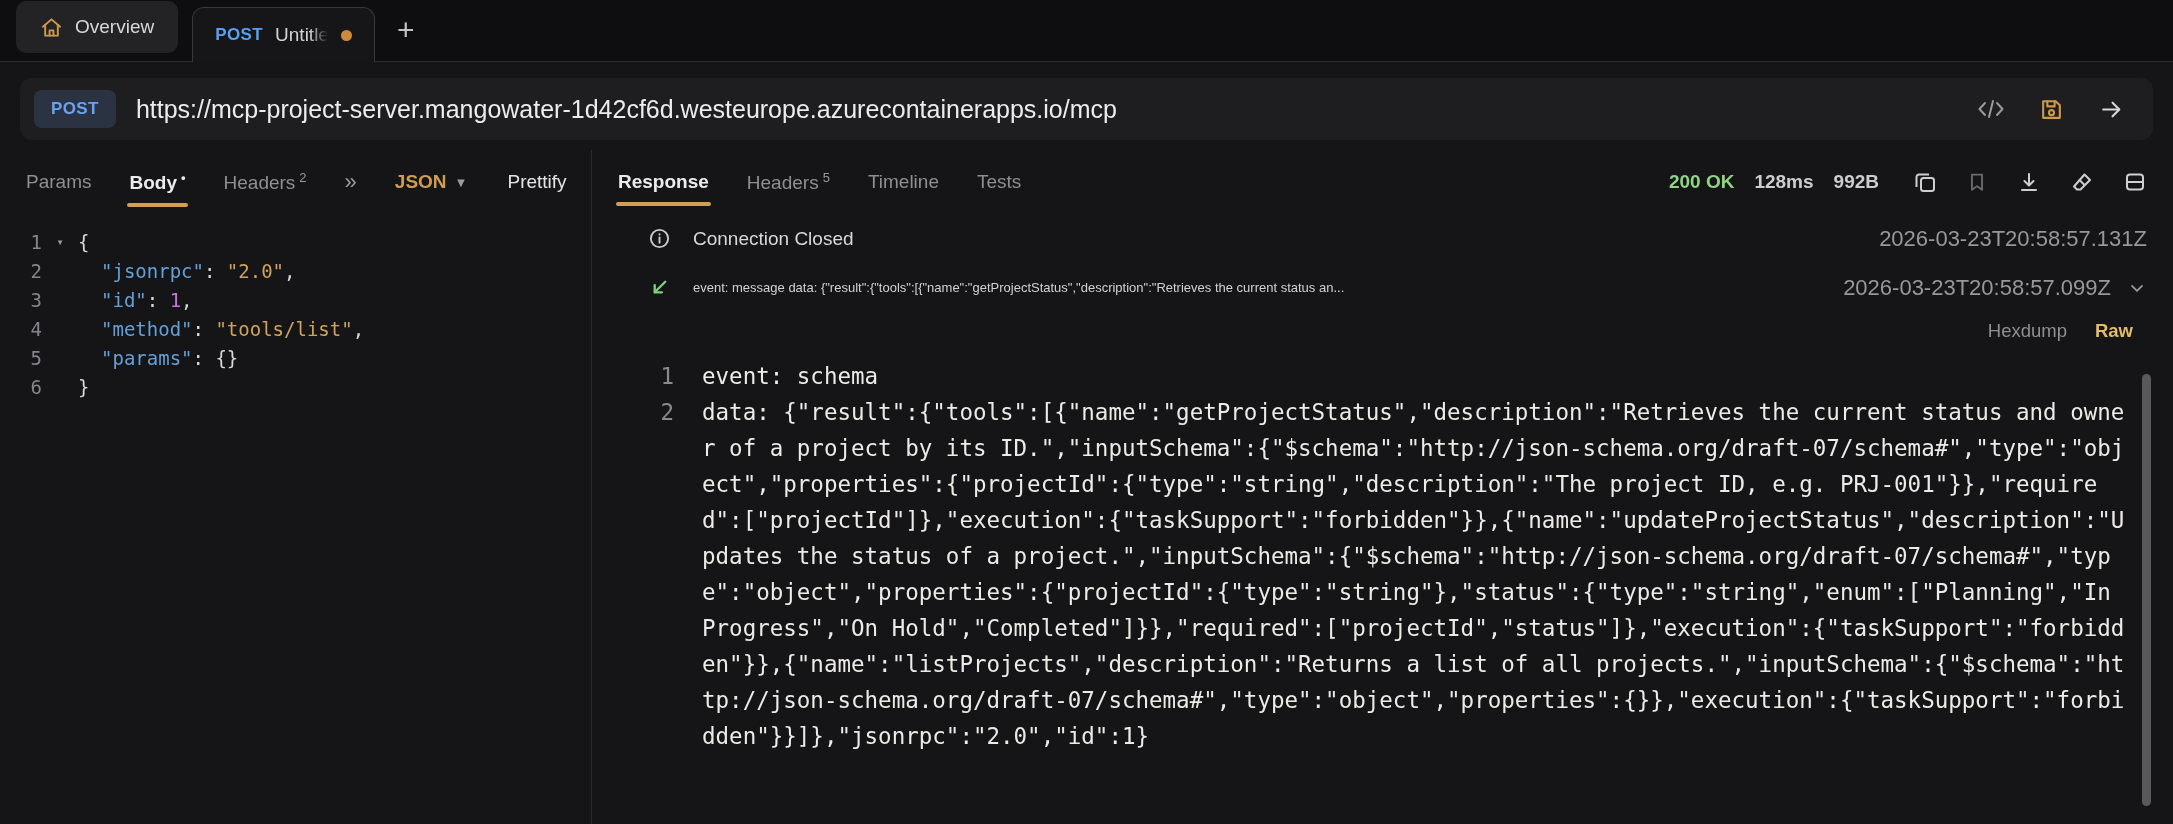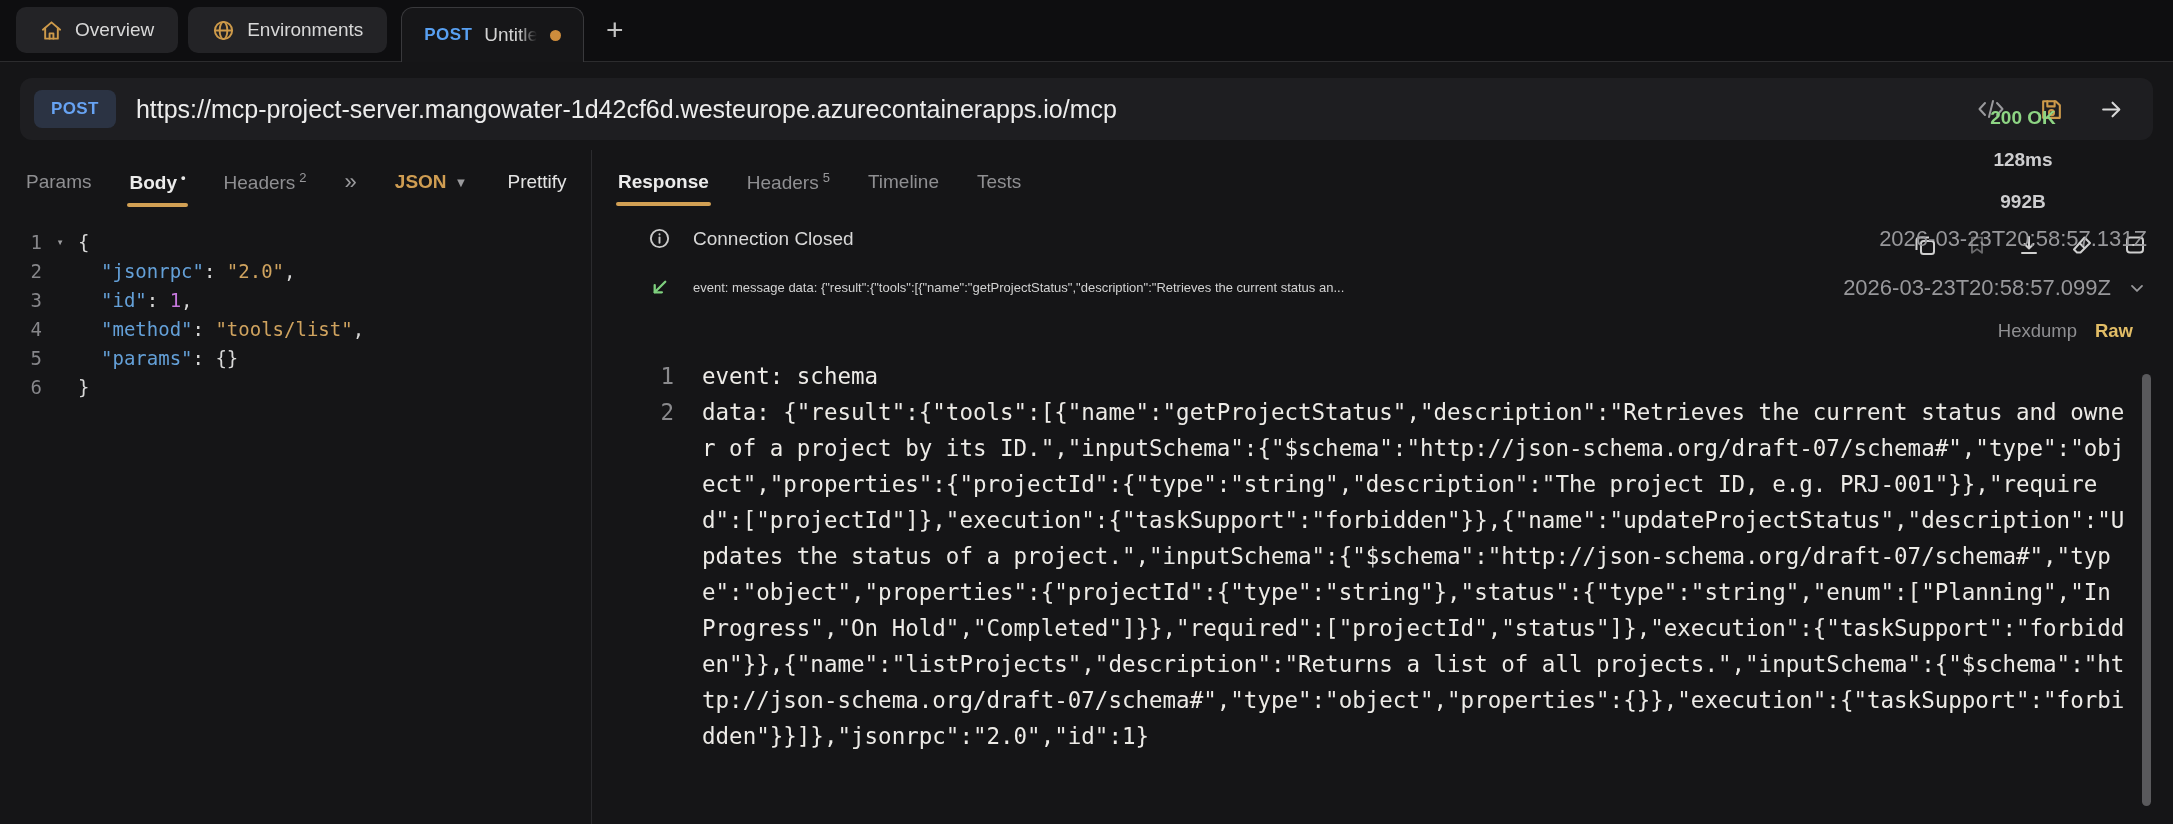--- a/index.html
+++ b/index.html
@@ -14,21 +14,21 @@
 
   
   .tabbar {
     height:62px; background:#0e0e10;
     border-bottom:1px solid #2c2c2e;
     display:flex; align-items:flex-end; padding-left:16px;
   }
   .pill-tab {
     display:flex; align-items:center; gap:12px;
     background:#232326; border-radius:10px;
-    height:46px; padding:0 24px; margin:0 10px 8px 0;
+    height:52px; padding:0 24px; margin:0 10px 8px 0;
     color:#d8d8d8; font-size:19px; cursor:pointer;
   }
   .doc-tab {
     display:flex; align-items:center; gap:12px;
     height:55px; padding:0 22px; margin-left:4px; margin-bottom:-1px;
     background:#161618; border:1px solid #39393c; border-bottom:none;
     border-radius:12px 12px 0 0; cursor:pointer;
   }
   .doc-method { color:#58a0f2; font-size:17px; font-weight:700; letter-spacing:.4px; }
   .doc-title  {
@@ -84,42 +84,42 @@
   .editor { padding:14px 0; font-family:"DejaVu Sans Mono", monospace; font-size:19px; line-height:29px; flex:1; }
   .eline { display:flex; }
   .lnum { width:42px; text-align:right; color:#86868a; flex-shrink:0; user-select:none; }
   .fold { width:36px; text-align:center; color:#9a9a9d; font-size:12px; flex-shrink:0; user-select:none; }
   .code { white-space:pre; }
   .code.ind { padding-left:23px; }
   .tk-key { color:#64a0d8; } .tk-str { color:#cfa35f; }
   .tk-num { color:#c678dd; } .tk-pun { color:#d8d8d8; }
 
   
-  .status-group { margin-left:auto; display:flex; align-items:center; gap:20px;flex-direction:column; }
+  .status-group { margin-left:auto; display:flex; align-items:center; gap:20px; }
   .status-code { color:#8ed584; font-weight:700; font-size:19px; }
   .status-time, .status-size { color:#cdcdcf; font-weight:600; font-size:19px; }
   .resp-icons { display:flex; align-items:center; gap:29px; margin-left:14px; }
 
   
   .resp-row {
     display:flex; align-items:center;
     padding:0 26px 0 56px; height:49px;
     font-size:19px; color:#d6d6d6;
   }
   .resp-row .rowicon { flex-shrink:0; margin-right:22px; }
   .row-label { color:#d8d8d8; }
   .timestamp { margin-left:auto; color:#98989b; font-size:22px; white-space:nowrap; }
   .event-summary {
     color:#d2d2d2; font-size:13px; white-space:nowrap; overflow:hidden;
     flex:1; min-width:0; margin-right:18px;
   }
   .expand-chevron { margin-left:16px; flex-shrink:0; cursor:pointer; }
 
   .format-row {
-    display:flex; justify-content:flex-end; align-items:center; gap:18px;
+    display:flex; justify-content:flex-end; align-items:center; gap:28px;
     padding:8px 40px 8px; font-size:18.5px;
   }
   .fmt-hexdump { color:#8f8f92; cursor:pointer; }
   .fmt-raw { color:#e2bd66; font-weight:600; cursor:pointer; }
 
   
   .resp-body {
     flex:1; overflow:hidden; position:relative;
     padding:8px 44px 0 56px;
     font-family:"DejaVu Sans Mono", monospace;
@@ -142,30 +142,20 @@
     <span>
       <svg width="23" height="23" viewBox="0 0 24 24" fill="none" stroke="#cd9a4a" stroke-width="2" stroke-linecap="round" stroke-linejoin="round">
           <path d="M3 11.2 12 3.5l9 7.7"></path>
           <path d="M5.4 9.6V20.5h13.2V9.6"></path>
           <path d="M10 20.5v-5.5h4v5.5"></path>
         </svg>
     </span>
     <span>Overview</span>
   </div>
 
-  <div class="pill-tab">
-    <span>
-      <svg width="23" height="23" viewBox="0 0 24 24" fill="none" stroke="#cd9a4a" stroke-width="2" stroke-linecap="round">
-          <circle cx="12" cy="12" r="9"></circle>
-          <ellipse cx="12" cy="12" rx="4" ry="9"></ellipse>
-          <path d="M3.5 12h17"></path>
-        </svg>
-    </span>
-    <span>Environments</span>
-  </div>
 
   <div class="doc-tab">
     <span class="doc-method">POST</span>
     <span class="doc-title">Untitle</span>
     <span class="dirty-dot"></span>
   </div>
 
   <button class="plus-btn">+</button>
 </header>
 

